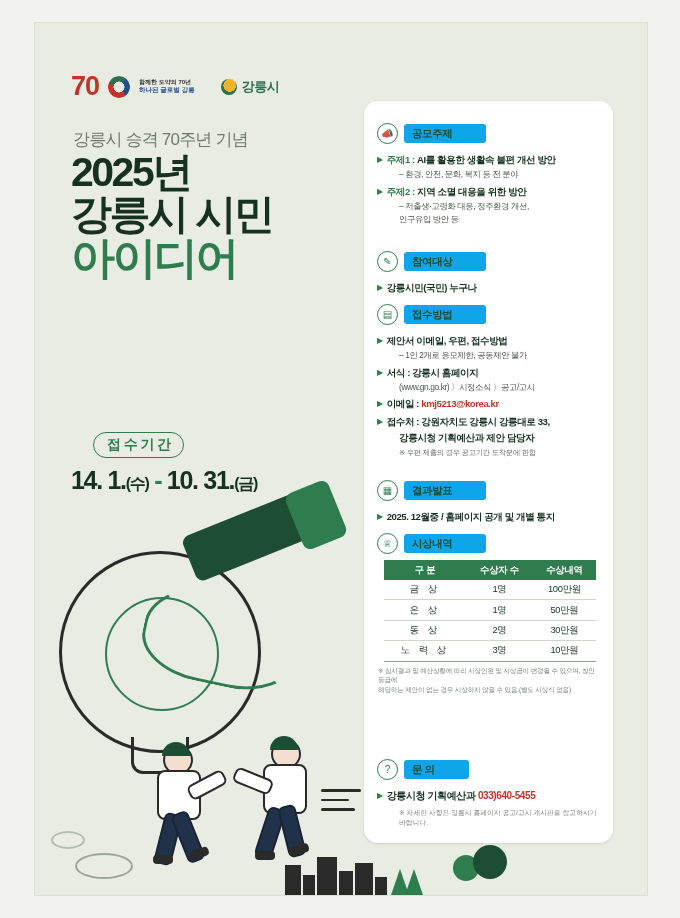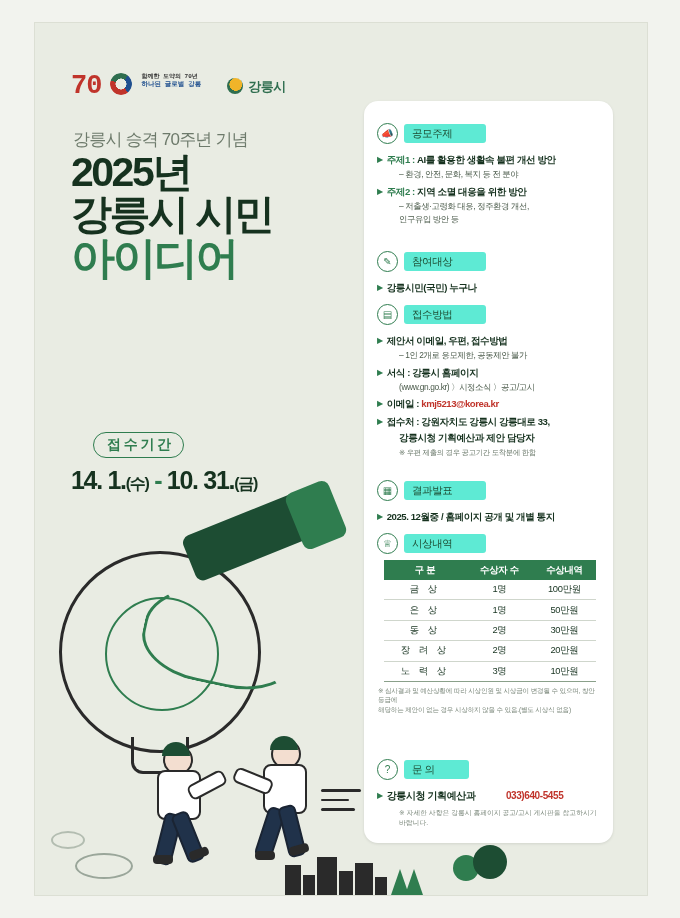--- a/index.html
+++ b/index.html
@@ -2,30 +2,30 @@
 <html><head>
 <meta charset="utf-8">
 <style>
   html,body{margin:0;padding:0;background:#ffffff;}
   body{width:680px;height:918px;font-family:"Liberation Sans","DejaVu Sans",sans-serif;}
   .page{position:relative;width:680px;height:918px;background:#f2f3ee;overflow:hidden;}
   .poster{position:absolute;left:34px;top:22px;width:612px;height:872px;background:#e9ece3;border:1px solid #dcdfd4;overflow:hidden;}
 
   
   .logos{position:absolute;left:36px;top:50px;display:flex;align-items:center;gap:26px;}
-  .logo70{display:flex;gap:9px;font-family:Liberation Mono, monospace;}
+  .logo70{display:flex;align-items:center;gap:9px;}
   .logo70 .num{font-size:27px;font-weight:bold;color:#c0342b;line-height:1;letter-spacing:-1px;}
   .logo70 .swoosh{width:22px;height:22px;border-radius:50%;
     background:conic-gradient(from 200deg,#c0342b 0deg 90deg,#2f6e4f 90deg 200deg,#1f4f8f 200deg 300deg,#c0342b 300deg 360deg);
     mask:radial-gradient(circle at 50% 50%, transparent 0 35%, #000 36% 100%);
     -webkit-mask:radial-gradient(circle at 50% 50%, transparent 0 35%, #000 36% 100%);}
   .logo70 .txt{font-size:5.5px;line-height:1.35;color:#333;}
   .logo70 .txt b{display:block;font-size:6px;}
   .logo70 .txt .gn{display:block;font-size:6.5px;font-weight:bold;color:#1f4f8f;}
-  .logoCity{display:flex;gap:5px;}
+  .logoCity{display:flex;align-items:center;gap:5px;}
   .logoCity .mark{width:16px;height:16px;border-radius:50%;
     background:radial-gradient(circle at 55% 40%, #f0b429 0 48%, #2f6e4f 50% 100%);}
   .logoCity .name{font-size:13px;font-weight:bold;color:#2f6e4f;letter-spacing:-0.5px;}
 
   .kicker{position:absolute;left:38px;top:105px;font-size:17px;color:#6d7a6b;letter-spacing:-0.8px;}
   .bigtitle{position:absolute;left:36px;top:128px;width:300px;}
   .bigtitle div{font-weight:bold;letter-spacing:-2.5px;line-height:1.03;}
   .t1{font-size:41px;color:#16321f;}
   .t2{font-size:41px;color:#16321f;}
   .t3{font-size:44px;color:#2f7d4f;}
@@ -64,42 +64,42 @@
   .gear.g2{background:#2f7d4f;}
   .gear:before{content:"";position:absolute;left:50%;top:50%;transform:translate(-50%,-50%);background:#e9ece3;border-radius:50%;}
   .tree{position:absolute;bottom:0;width:0;height:0;border-left:9px solid transparent;border-right:9px solid transparent;border-bottom:26px solid #2f7d4f;}
 
   
   .card{position:absolute;left:329px;top:78px;width:249px;height:742px;background:#fff;border-radius:14px;box-shadow:0 1px 3px rgba(0,0,0,.10);}
   .sec{position:absolute;left:0;width:249px;}
   .sechead{display:flex;align-items:center;gap:6px;padding-left:13px;}
   .ico{width:19px;height:19px;border-radius:50%;border:1.6px solid #2f7d4f;display:flex;align-items:center;justify-content:center;
     font-size:10px;color:#2f7d4f;line-height:1;flex:0 0 auto;}
-  .hbar{background:#5eead4;color:#1d4d33;font-size:10.5px;font-weight:normal;letter-spacing:-0.4px;
+  .hbar{background:#0ea5e9;color:#1d4d33;font-size:10.5px;font-weight:bold;letter-spacing:-0.4px;
     padding:2.5px 16px 2.5px 8px;border-radius:3px;}
   .hbar.wide{padding-right:34px;}
   .rows{padding:5px 12px 0 13px;}
   .row{display:flex;gap:4px;font-size:9.6px;color:#16321f;letter-spacing:-0.45px;line-height:1.45;margin-top:4px;}
   .row .tri{color:#2f7d4f;font-size:8px;line-height:1.7;flex:0 0 auto;}
   .row b{font-weight:bold;}
   .sub{font-size:8.4px;color:#4b5b4b;letter-spacing:-0.4px;line-height:1.4;margin:2px 0 0 22px;}
   .sub.dash:before{content:"– ";}
   .note{font-size:7.4px;color:#6b7a6b;letter-spacing:-0.3px;margin:3px 0 0 22px;}
   .mail{color:#c0342b;font-weight:bold;}
   .green{color:#2f7d4f;}
 
   
   .tbl{margin:6px 14px 0 20px;border-collapse:collapse;width:212px;}
   .tbl th{background:#2f7d4f;color:#fff;font-size:9.4px;font-weight:bold;padding:3.5px 2px;letter-spacing:-0.3px;}
   .tbl td{font-size:9.4px;color:#16321f;text-align:center;padding:3.2px 2px;border-bottom:1px solid #cfd6cc;letter-spacing:-0.3px;}
   .tbl td.k{letter-spacing:3px;}
   .tbl tr:last-child td{border-bottom:1px solid #8aa08a;}
   .tnote{font-size:6.6px;color:#7a877a;margin:4px 14px 0 14px;line-height:1.45;letter-spacing:-0.2px;}
   .contact{font-size:10px;font-weight:bold;color:#16321f;letter-spacing:-0.4px;}
-  .contact .tel{color:#c0342b;margin-left:28px;}
+  .contact .tel{color:#c0342b;}
   .cnote{font-size:6.8px;color:#7a877a;margin:4px 0 0 22px;}
 </style>
 </head>
 <body>
 
 <div class="page">
   <div class="poster">
 
     <div class="logos">
       <div class="logo70">
@@ -288,25 +288,20 @@
               <td class="k">은      상</td>
               <td>1명</td>
               <td>50만원</td>
             </tr>
             <tr>
               <td class="k">동      상</td>
               <td>2명</td>
               <td>30만원</td>
             </tr>
             <tr>
-              <td class="k">장 려 상</td>
-              <td>2명</td>
-              <td>20만원</td>
-            </tr>
-            <tr>
               <td class="k">노 력 상</td>
               <td>3명</td>
               <td>10만원</td>
             </tr>
           </tbody>
         </table>
         <div class="tnote">※ 심사결과 및 예산상황에 따라 시상인원 및 시상금이 변경될 수 있으며, 창안등급에</div>
         <div class="tnote" style="margin-top:0;">해당하는 제안이 없는 경우 시상하지 않을 수 있음.(별도 시상식 없음)</div>
       </div>
 

